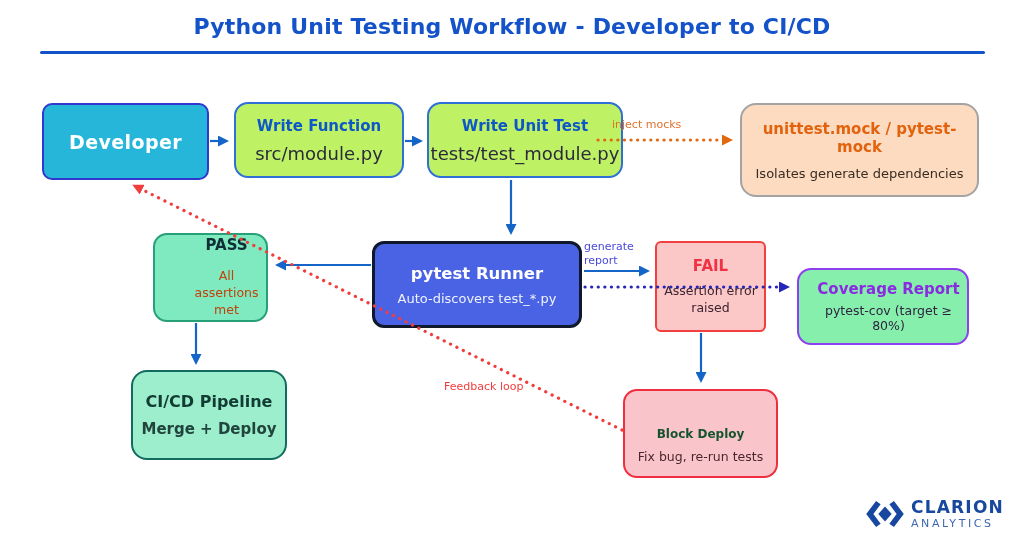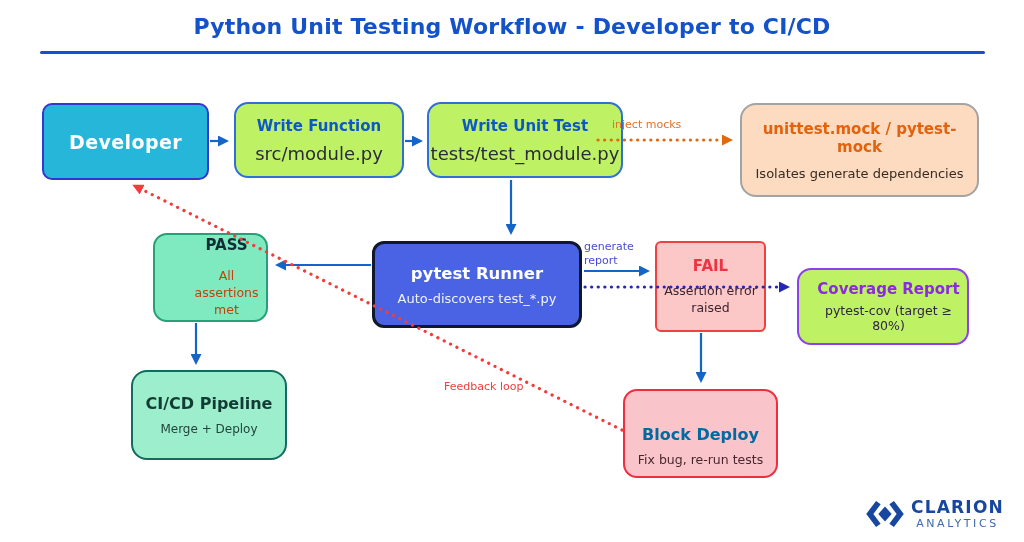--- a/index.html
+++ b/index.html
@@ -32,39 +32,39 @@
   .mock .s{color:#3a2b20;font-size:13px;margin-top:10px;}
   .runner{left:372px;top:241px;width:210px;height:87px;background:#4a63e4;border:3px solid #10182b;border-radius:12px;}
   .runner .t{color:#ffffff;font-size:16.5px;}
   .runner .s{color:#eef2ff;font-size:13px;}
   .pass{left:153px;top:233px;width:115px;height:89px;background:#7fe9bf;border:2px solid #27a07a;border-radius:14px;padding-left:32px;}
   .pass .t{color:#0f2e36;font-size:15px;}
   .pass .s{color:#c2410c;font-size:12.5px;line-height:1.35;margin-top:14px;padding:0 6px;}
   .fail{left:655px;top:241px;width:111px;height:91px;background:#fcc7c7;border:2px solid #f04040;border-radius:6px;}
   .fail .t{color:#ef3344;font-size:15px;}
   .fail .s{color:#3c2430;font-size:12.5px;line-height:1.35;padding:0 4px;}
-  .coverage{left:797px;top:268px;width:172px;height:77px;background:#bef264;border:2px solid #8e3ff0;border-radius:14px;padding-left:11px;}
+  .coverage{left:797px;top:268px;width:172px;height:77px;background:#86efac;border:2px solid #8e3ff0;border-radius:14px;padding-left:11px;}
   .coverage .t{color:#8a2be2;font-size:15px;}
   .coverage .s{color:#2f2440;font-size:12.5px;margin-top:5px;}
   .cicd{left:131px;top:370px;width:156px;height:90px;background:#9ceecd;border:2px solid #116b5e;border-radius:16px;}
   .cicd .t{color:#123b33;font-size:16px;}
-  .cicd .s{color:#21443d;font-size:12px;margin-top:9px;}
+  .cicd .s{color:#21443d;font-size:15px;margin-top:9px;font-weight:bold;}
   .blockdeploy{left:623px;top:389px;width:155px;height:89px;background:#f9c5ca;border:2px solid #ef2f3f;border-radius:14px;}
-  .blockdeploy .t{color:#0369a1;font-size:16px;margin-top:24px;}
+  .blockdeploy .t{color:#14532d;font-size:12px;margin-top:24px;}
   .blockdeploy .s{color:#4a272e;font-size:12.5px;}
   
   .arrows{position:absolute;left:0;top:0;width:1024px;height:542px;z-index:5;pointer-events:none;}
   
   .edge-label{position:absolute;z-index:6;font-size:11px;line-height:1.25;}
   .lbl-inject{left:612px;top:118px;width:100px;color:#e0722c;}
   .lbl-genreport{left:584px;top:240px;width:62px;color:#4a4ad8;}
   .lbl-feedback{left:444px;top:380px;width:110px;color:#f23d3d;}
   
   .brand{position:absolute;left:866px;top:497px;display:flex;align-items:center;gap:7px;z-index:2;}
-  .brand-text{display:flex;flex-direction:column;line-height:1;align-items:center;}
+  .brand-text{display:flex;flex-direction:column;line-height:1;}
   .brand-name{font-size:17px;font-weight:bold;color:#17479e;letter-spacing:1.2px;}
   .brand-sub{font-size:11px;color:#3e68b2;letter-spacing:2.6px;margin-top:2px;}
 </style>
 </head>
 <body>
 
 <div class="canvas">
 
   <div class="page-title">Python Unit Testing Workflow - Developer to CI/CD</div>
   <div class="title-rule"></div>

